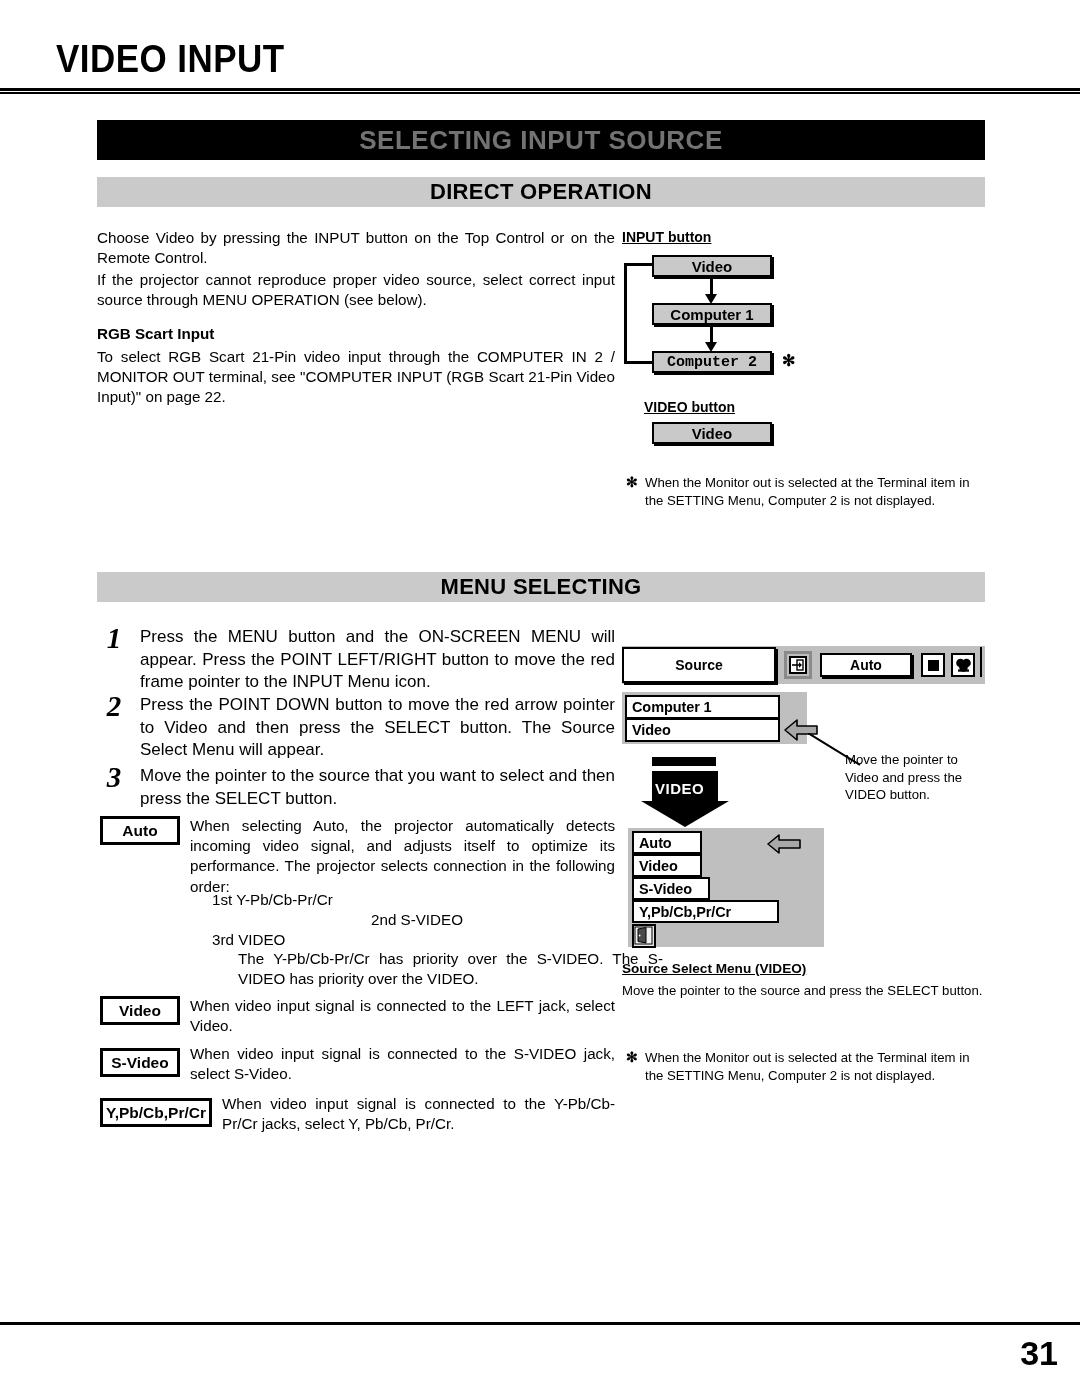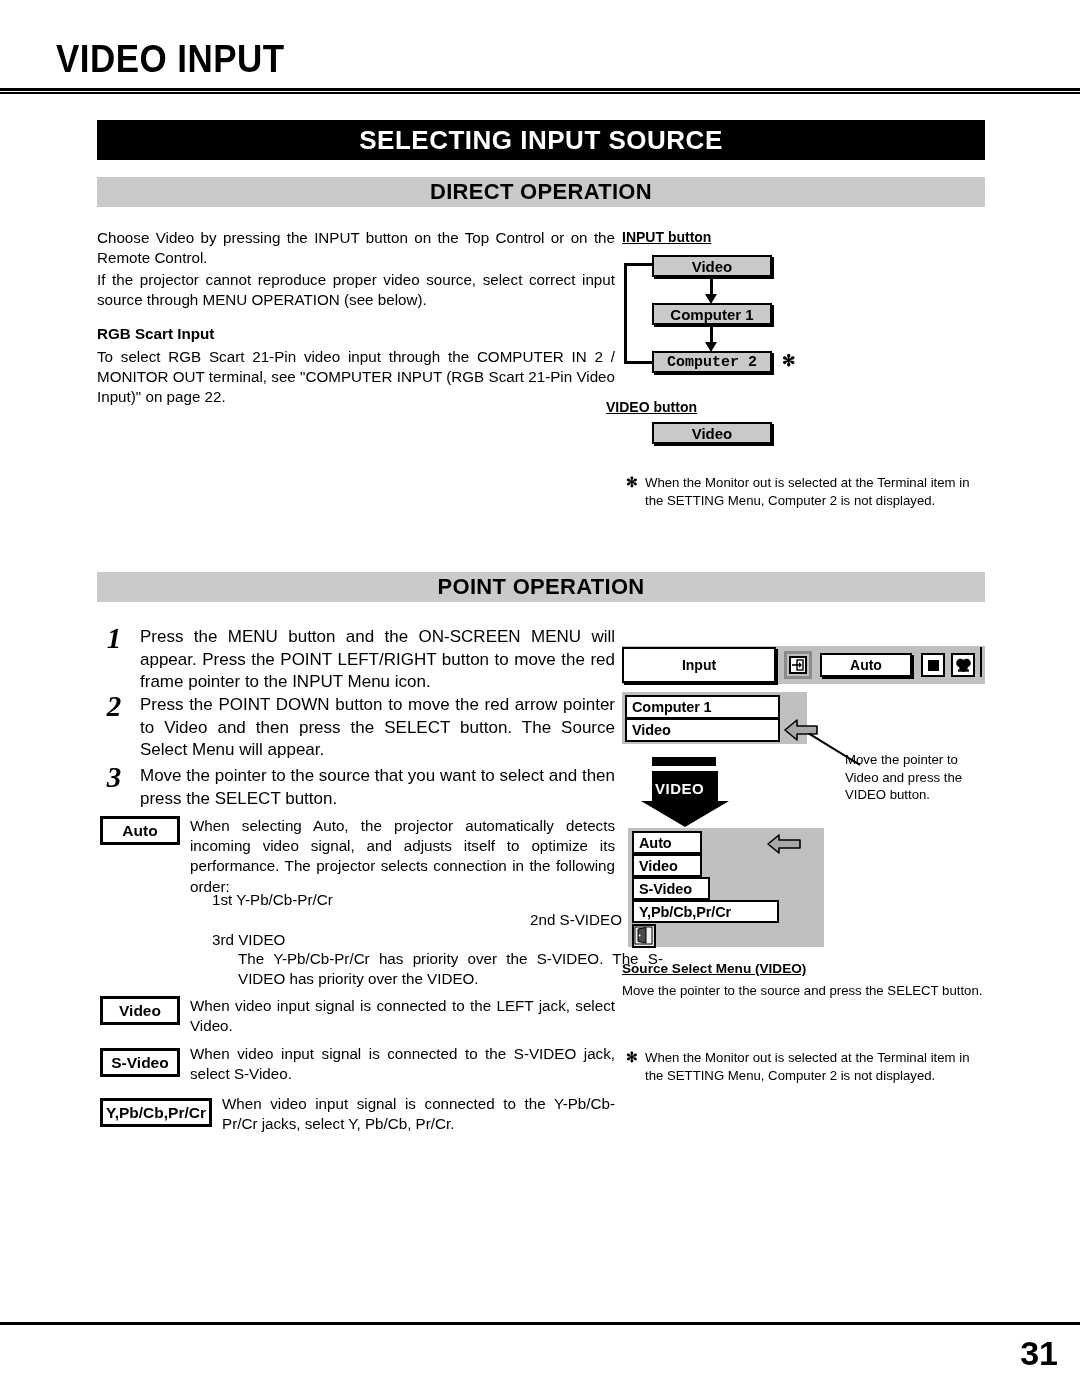--- a/index.html
+++ b/index.html
@@ -38,21 +38,21 @@
     box-sizing: border-box;
   }
 
   
   .bar-black {
     position: absolute;
     left: 97px;
     width: 888px;
     height: 40px;
     background: #000;
-    color: #ffffff;
+    color: #737373;
     display: flex;
     align-items: center;
     justify-content: center;
     font-size: 26px;
     font-weight: bold;
     letter-spacing: 0.5px;
   }
   .bar-gray {
     position: absolute;
     left: 97px;
@@ -278,45 +278,45 @@
     <span>Computer 1</span>
   </div>
 <div class="vline" style="left:710px;top:326px;width:3px;height:20px;"></div>
 <div class="arrow-down" style="left:705px;top:342px;"></div>
 
 <div class="keybox" style="left:652px;top:351px;width:120px;height:22px;font-family:Liberation Mono, monospace;">
     <span>Computer 2</span>
   </div>
 <div style="position:absolute;left:782px;top:351px;font-size:16px;font-weight:bold;">✻</div>
 
-<div class="rlabel underline" style="left:606px;top:399px;">VIDEO button</div>
+<div class="rlabel underline" style="left:644px;top:399px;">VIDEO button</div>
 <div class="keybox" style="left:652px;top:422px;width:120px;height:22px;">
     <span>Video</span>
   </div>
 
 <div style="position:absolute;left:626px;top:474px;font-size:14px;font-weight:bold;">✻</div>
 <div class="rnote" style="left:645px;top:474px;width:330px;">When the Monitor out is selected at the Terminal item in the SETTING Menu, Computer 2 is not displayed.</div>
 
-<div class="bar-gray" id="bar-menu">POINT OPERATION</div>
+<div class="bar-gray" id="bar-menu">MENU SELECTING</div>
 
 <div class="stepnum" style="top:622px;">1</div>
 <div class="steptext" style="top:626px;">Press the MENU button and the ON-SCREEN MENU will appear.  Press the POINT LEFT/RIGHT button to move the red frame pointer to the INPUT Menu icon.</div>
 
 <div class="stepnum" style="top:690px;">2</div>
 <div class="steptext" style="top:694px;">Press the POINT DOWN button to move the red arrow pointer to Video and then press the SELECT button.  The Source Select Menu will appear.</div>
 
 <div class="stepnum" style="top:761px;">3</div>
 <div class="steptext" style="top:765px;">Move the pointer to the source that you want to select and then press the SELECT button.</div>
 
 <div class="srcbox" style="left:100px;top:816px;width:80px;">
     <span>Auto</span>
   </div>
 <div class="para" style="left:190px;top:816px;width:425px;">When selecting Auto, the projector automatically detects incoming video signal, and adjusts itself to optimize its performance.  The projector selects connection in the following order:</div>
 <div class="para" style="left:212px;top:889px;width:410px;line-height:1.40;text-align:left;">1st  Y-Pb/Cb-Pr/Cr</div>
-<div class="para" style="left:212px;top:909px;width:410px;line-height:1.40;text-align:right;">2nd S-VIDEO</div>
+<div class="para" style="left:212px;top:909px;width:410px;line-height:1.40;text-align:center;">2nd S-VIDEO</div>
 <div class="para" style="left:212px;top:929px;width:410px;line-height:1.40;text-align:left;">3rd  VIDEO</div>
 <div class="para" style="left:190px;top:949px;width:425px;margin-left:48px;">The Y-Pb/Cb-Pr/Cr has priority over the S-VIDEO.  The S-VIDEO has priority over the VIDEO.</div>
 
 <div class="srcbox" style="left:100px;top:996px;width:80px;">
     <span>Video</span>
   </div>
 <div class="para" style="left:190px;top:996px;width:425px;">When video input signal is connected to the LEFT jack, select Video.</div>
 
 <div class="srcbox" style="left:100px;top:1048px;width:80px;">
     <span>S-Video</span>
@@ -325,21 +325,21 @@
 
 <div class="srcbox" style="left:100px;top:1098px;width:112px;">
     <span>Y,Pb/Cb,Pr/Cr</span>
   </div>
 <div class="para" style="left:222px;top:1094px;width:393px;">When video input signal is connected to the Y-Pb/Cb-Pr/Cr jacks, select Y, Pb/Cb, Pr/Cr.</div>
 
 <div class="rlabel" style="left:622px;top:625px;margin-top:39px;">INPUT MENU</div>
 
 <div class="osd-bar" style="left:622px;top:646px;width:363px;height:38px;"></div>
 <div class="osd-tab" style="position:absolute;left:622px;top:647px;width:154px;height:36px;">
-    <span>Input</span>
+    <span>Source</span>
   </div>
 
 <div style="position:absolute;left:784px;top:651px;width:28px;height:28px;border:3px solid #8a8a8a;box-sizing:border-box;background:#bfbfbf;">
   <div class="osd-icon" style="position:absolute;left:2px;top:2px;width:18px;height:18px;background:#fff;border:2px solid #000;">
     <svg width="12" height="12" viewBox="0 0 12 12">
       <rect x="5" y="1" width="6" height="10" fill="none" stroke="#000" stroke-width="1.4"></rect>
       <line x1="0" y1="6" x2="7" y2="6" stroke="#000" stroke-width="1.6"></line>
       <polygon points="7,3.2 10,6 7,8.8" fill="#000"></polygon>
     </svg>
   </div>

